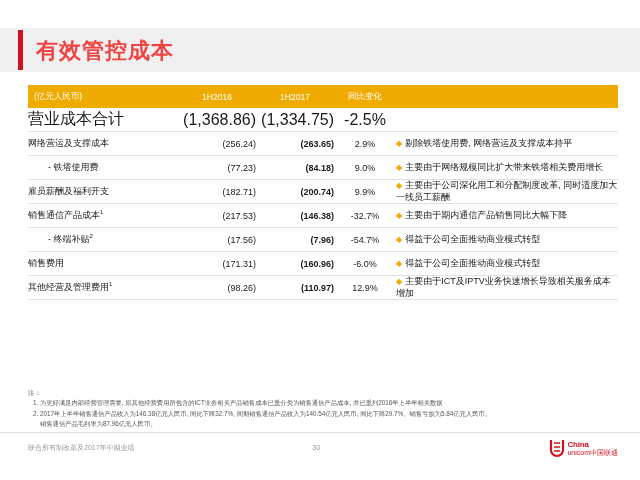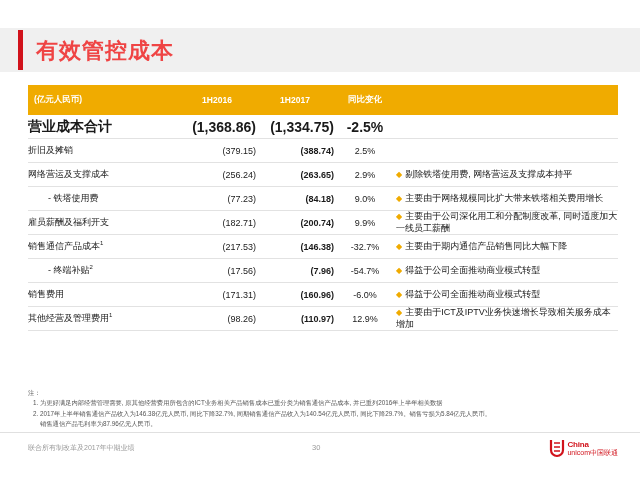--- a/index.html
+++ b/index.html
@@ -23,32 +23,32 @@
   .title-text{
     position:absolute;left:36px;top:36px;
     font-size:22px;font-weight:bold;color:#ef4444;letter-spacing:1px;
   }
 
   
   .table-wrap{position:absolute;left:28px;top:85px;width:590px;}
   table.main{border-collapse:collapse;width:590px;table-layout:fixed;}
   table.main td,table.main th{padding:0;}
   .hdr td{
-    background:#f0ab00;color:#ffffff;font-size:8.5px;font-weight:bold;
-    height:30px;vertical-align:middle;margin-top:48px;
+    background:#f0ab00;color:#ffffff;font-size:8.5px;font-weight:normal;
+    height:23px;vertical-align:middle;margin-top:48px;
   }
   .hdr td.h-unit{padding-left:6px;text-align:left;}
   .hdr td.h-num{text-align:center;}
   .hdr td.h-note{text-align:left;padding-left:6px;}
 
   .row td{
     font-size:9px;color:#1a1a1a;height:23px;vertical-align:middle;
     border-bottom:1px solid #e2e2e2;
   }
-  .row.first td{font-weight:bold;font-size:14px;}
+  .row.first td{font-weight:normal;font-size:16px;}
   .c-label{padding-left:8px;text-align:left;}
   .c-label.indent{padding-left:20px;}
   .c-num{text-align:right;padding-right:12px;}
   .c-num.bold{font-weight:bold;}
   .c-pct{text-align:center;}
   .c-note{
     padding-left:4px;text-align:left;font-size:7.6px;color:#333;
     line-height:1.25;position:relative;
   }
   .bullet{color:#f0ab00;font-size:8px;margin-right:3px;}
@@ -112,27 +112,20 @@
 
       <tr class="row first">
         <td class="c-label">营业成本合计</td>
         <td class="c-num bold">(1,368.86)</td>
         <td class="c-num bold">(1,334.75)</td>
         <td class="c-pct">-2.5%</td>
         <td class="c-note"></td>
       </tr>
 
 
-      <tr class="row">
-        <td class="c-label">折旧及摊销</td>
-        <td class="c-num">(379.15)</td>
-        <td class="c-num bold">(388.74)</td>
-        <td class="c-pct">2.5%</td>
-        <td class="c-note"></td>
-      </tr>
 
       <tr class="row">
         <td class="c-label">网络营运及支撑成本</td>
         <td class="c-num">(256.24)</td>
         <td class="c-num bold">(263.65)</td>
         <td class="c-pct">2.9%</td>
         <td class="c-note"><span class="bullet">◆</span><span>剔除铁塔使用费, 网络营运及支撑成本持平</span></td>
       </tr>
 
       <tr class="row">

